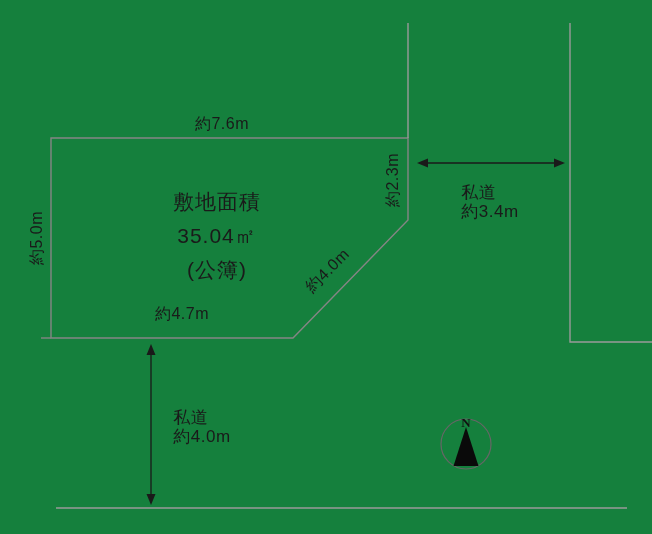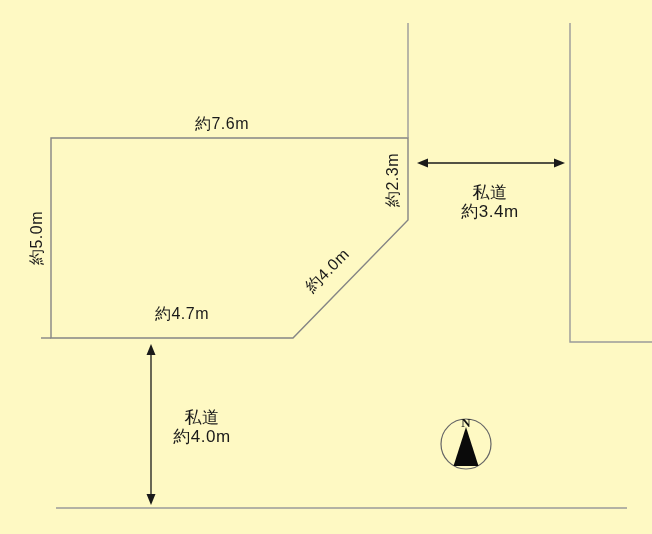--- a/index.html
+++ b/index.html
@@ -1,19 +1,19 @@
 <!DOCTYPE html>
 <html><head>
 <meta charset="utf-8">
 <style>
   html,body{margin:0;padding:0;background:#fff;}
   .canvas{
     position:relative;
     width:652px;height:534px;
-    background:#fef9c3;
+    background:#15803d;
     overflow:hidden;
     font-family:"Liberation Sans","DejaVu Sans",sans-serif;
     color:#1a1a1a;
   }
   .canvas svg{position:absolute;left:0;top:0;}
   .label{
     position:absolute;
     white-space:nowrap;
     transform:translate(-50%,-50%);
     font-size:16px;
@@ -27,21 +27,20 @@
     left:217px;top:236px;
     transform:translate(-50%,-50%);
     text-align:center;
     font-size:21px;
     line-height:34px;
     letter-spacing:1px;
   }
   .road-block{
     position:absolute;
     transform:translate(-50%,-50%);
-    text-align:center;
     font-size:17px;
     line-height:19px;
     letter-spacing:0.5px;
   }
   .north-label{
     position:absolute;
     left:466px;top:423px;
     transform:translate(-50%,-50%);
     font-family:"Liberation Serif","DejaVu Serif",serif;
     font-weight:bold;
@@ -87,20 +86,25 @@
   <div class="label" style="left:222px;top:124px;">約7.6m</div>
 
   <div class="label rot90" style="left:37px;top:238px;">約5.0m</div>
 
   <div class="label rot90" style="left:393px;top:180px;">約2.3m</div>
 
   <div class="label rot45" style="left:328px;top:271px;">約4.0m</div>
 
   <div class="label" style="left:182px;top:314px;">約4.7m</div>
 
+  <div class="area-block">
+    <div>敷地面積</div>
+    <div>35.04㎡</div>
+    <div>(公簿)</div>
+  </div>
 
   <div class="road-block" style="left:490px;top:202px;">
     <div>私道</div>
     <div>約3.4m</div>
   </div>
 
   <div class="road-block" style="left:202px;top:427px;">
     <div>私道</div>
     <div>約4.0m</div>
   </div>

